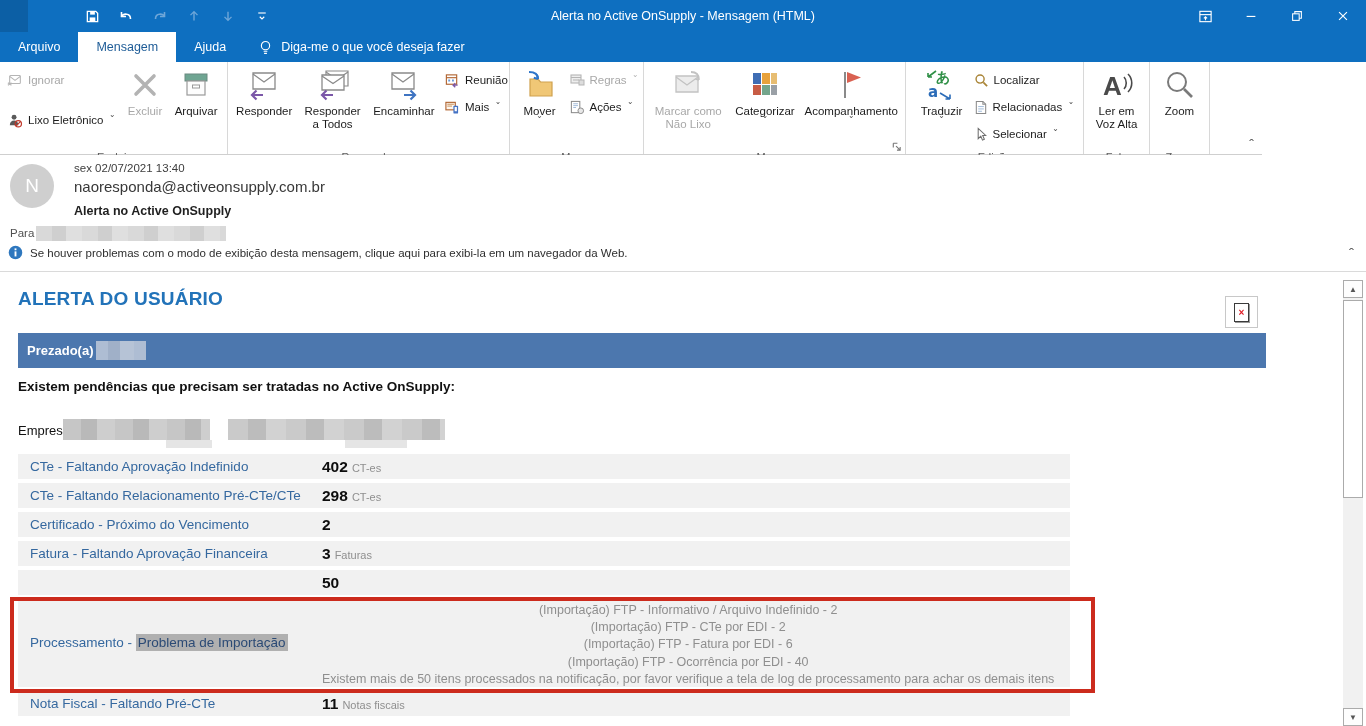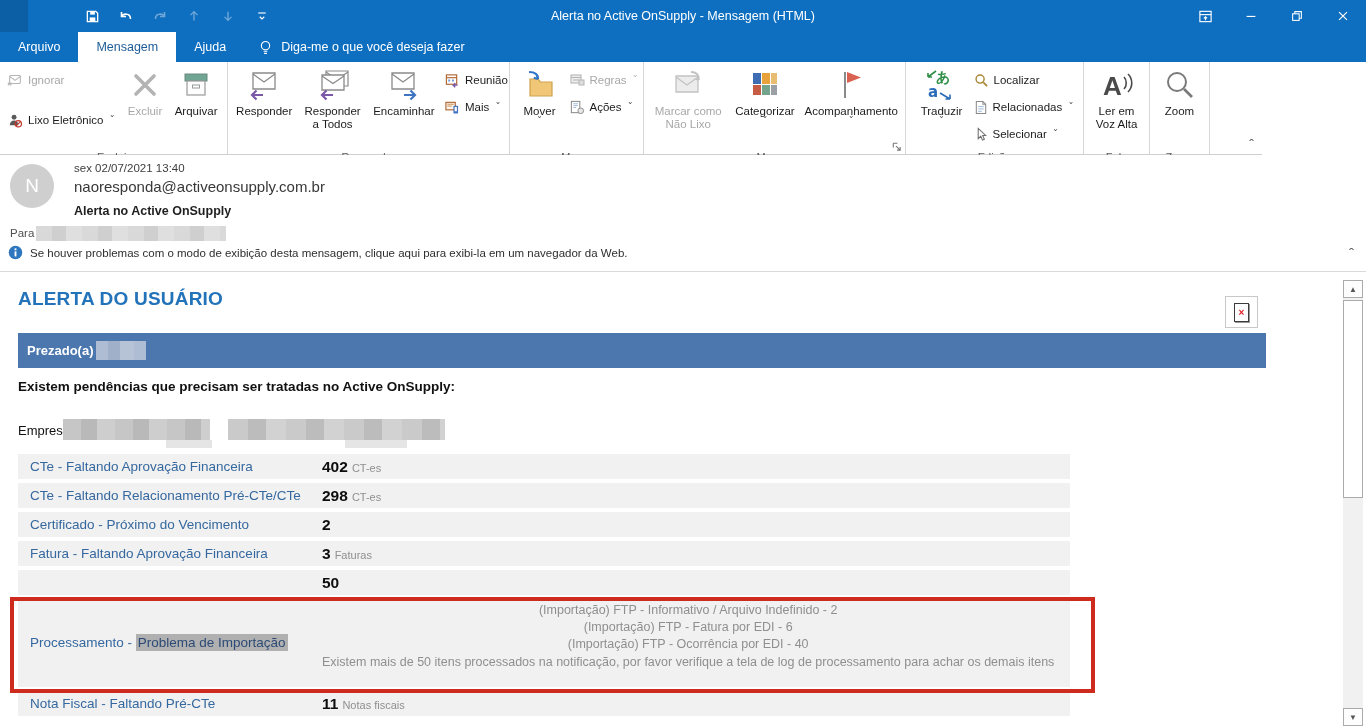--- a/index.html
+++ b/index.html
@@ -488,21 +488,21 @@
   <div class="intro">Existem pendências que precisam ser tratadas no Active OnSupply:</div>
 
   <div class="company">Empresa</div>
   <div class="cmp-redact1"></div>
   <div class="cmp-redact2"></div>
   <div class="cmp-redact3"></div>
   <div class="cmp-redact4"></div>
 
   <div class="tbl">
     <div class="trow">
-      <span class="rlabel">CTe - Faltando Aprovação Financeira</span>
+      <span class="rlabel">CTe - Faltando Aprovação Indefinido</span>
       <span class="rval"><span class="num">402</span><span class="unit">CT-es</span></span>
     </div>
     <div class="trow">
       <span class="rlabel">CTe - Faltando Relacionamento Pré-CTe/CTe</span>
       <span class="rval"><span class="num">298</span><span class="unit">CT-es</span></span>
     </div>
     <div class="trow">
       <span class="rlabel">Certificado - Próximo do Vencimento</span>
       <span class="rval"><span class="num">2</span><span class="unit"></span></span>
     </div>
@@ -511,20 +511,21 @@
       <span class="rval"><span class="num">3</span><span class="unit">Faturas</span></span>
     </div>
     <div class="trow">
       <span class="rlabel"></span>
       <span class="rval"><span class="num">50</span><span class="unit"></span></span>
     </div>
     <div class="trow big">
       <span class="rlabel"><span>Processamento - </span><span class="hl">Problema de Importação</span></span>
       <div class="details">
         <div>(Importação) FTP - Informativo / Arquivo Indefinido - 2</div>
+        <div>(Importação) FTP - CTe por EDI - 2</div>
         <div>(Importação) FTP - Fatura por EDI - 6</div>
         <div>(Importação) FTP - Ocorrência por EDI - 40</div>
         <div>Existem mais de 50 itens processados na notificação, por favor verifique a tela de log de processamento para achar os demais itens</div>
       </div>
     </div>
     <div class="trow">
       <span class="rlabel">Nota Fiscal - Faltando Pré-CTe</span>
       <span class="rval"><span class="num">11</span><span class="unit">Notas fiscais</span></span>
     </div>
   </div>

